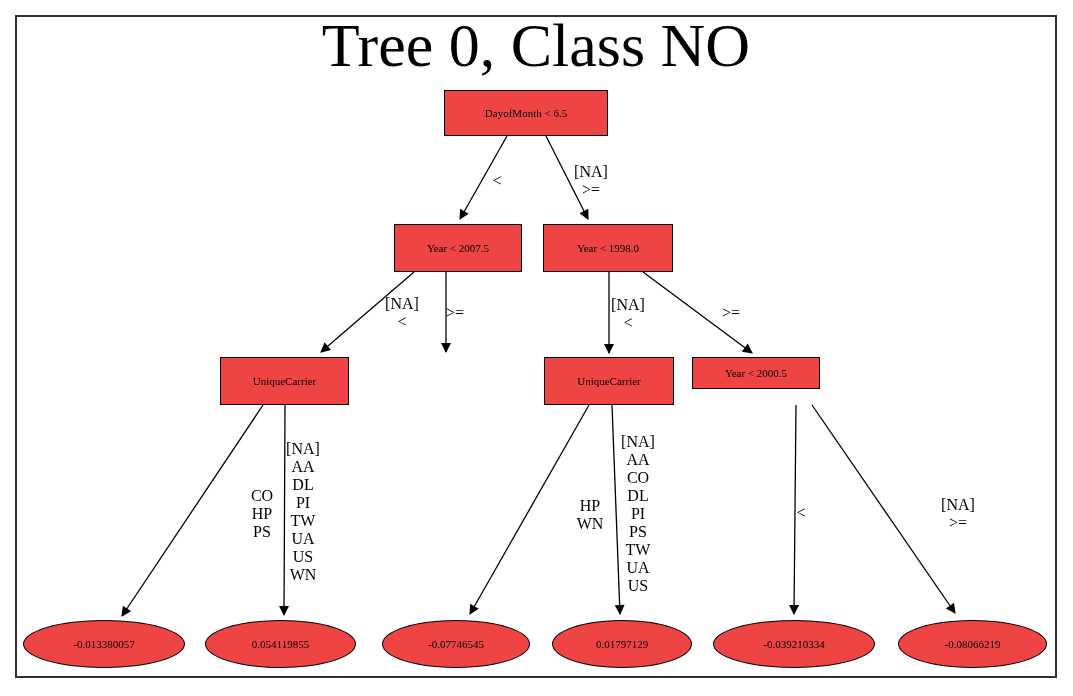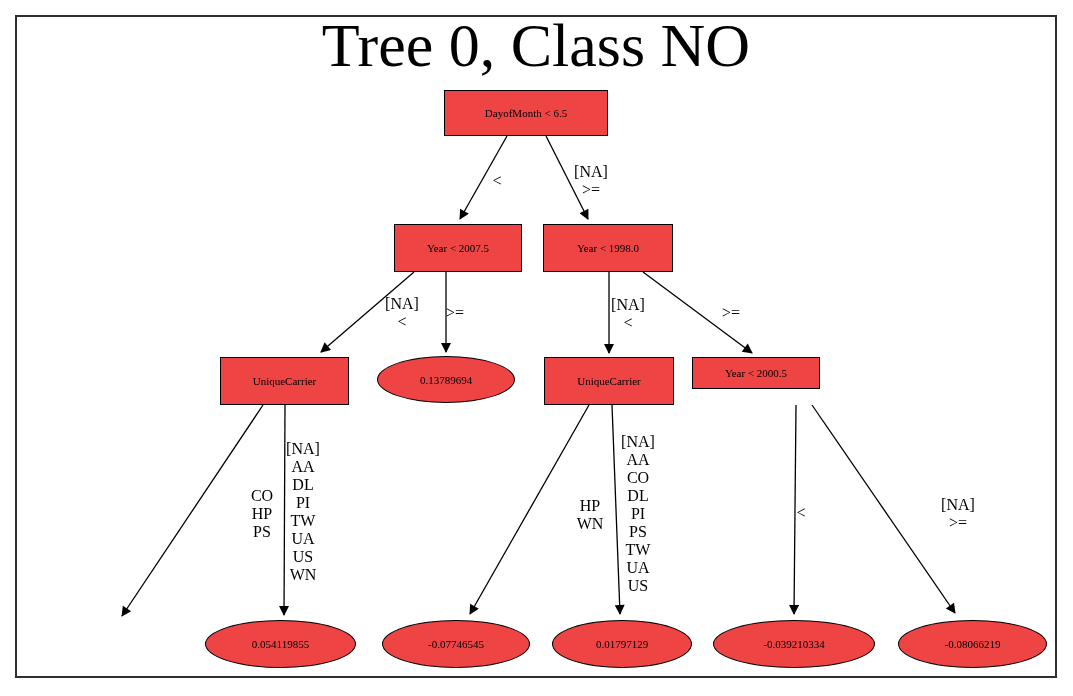--- a/index.html
+++ b/index.html
@@ -83,21 +83,21 @@
     <line x1="812" y1="405" x2="955" y2="613" marker-end="url(#arrow)"></line>
   </svg>
 
   <div class="node" id="n-root">DayofMonth &lt; 6.5</div>
   <div class="node" id="n-yearL">Year &lt; 2007.5</div>
   <div class="node" id="n-yearR">Year &lt; 1998.0</div>
   <div class="node" id="n-uc1">UniqueCarrier</div>
   <div class="node" id="n-uc2">UniqueCarrier</div>
   <div class="node" id="n-year3">Year &lt; 2000.5</div>
 
-  <div class="node leaf" id="n-leaf1">0.13789694</div>
+  <div class="node leaf" id="n-leaf2">-0.013380057</div>
   <div class="node leaf" id="n-leaf3">0.054119855</div>
   <div class="node leaf" id="n-leaf4">-0.07746545</div>
   <div class="node leaf" id="n-leaf5">0.01797129</div>
   <div class="node leaf" id="n-leaf6">-0.039210334</div>
   <div class="node leaf" id="n-leaf7">-0.08066219</div>
 
   <div class="elabel" id="e-root-l">&lt;</div>
   <div class="elabel" id="e-root-r">[NA]
 &gt;=</div>
   <div class="elabel" id="e-yearL-l">[NA]

